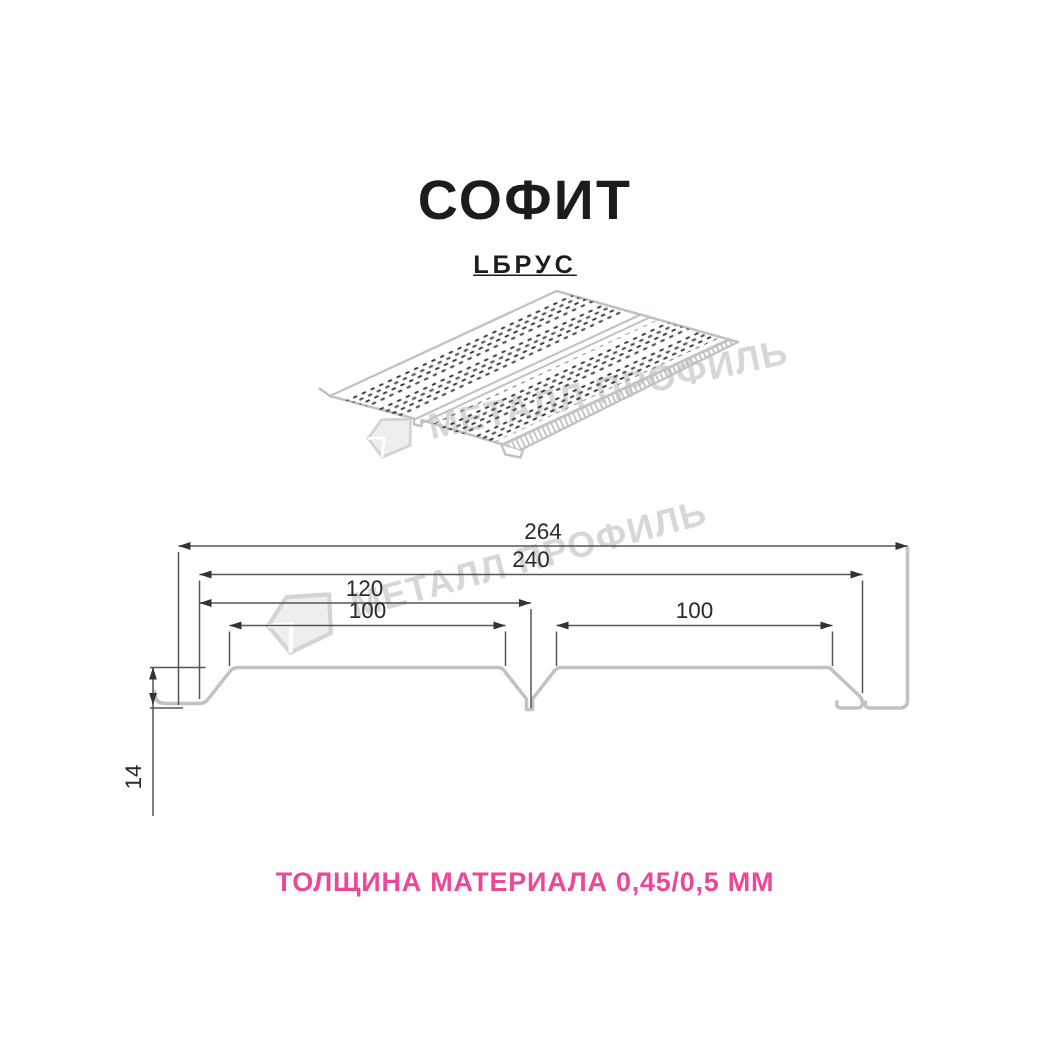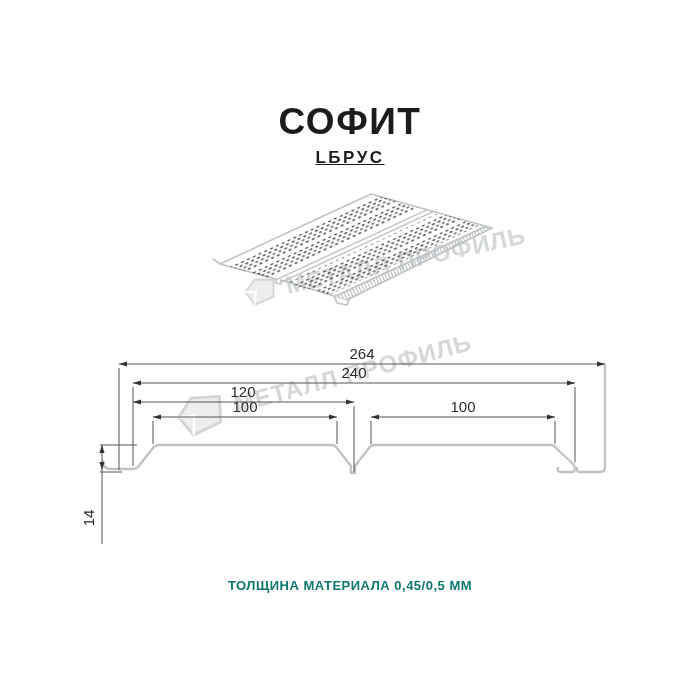--- a/index.html
+++ b/index.html
@@ -1,30 +1,30 @@
 <!DOCTYPE html>
 <html><head>
 <meta charset="utf-8">
 <style>
   html,body{margin:0;padding:0;}
   body{
     width:700px;height:700px;background:#ffffff;position:relative;overflow:hidden;
     font-family:"Liberation Sans",sans-serif;color:#1f1f1f;
   }
   .header{position:absolute;top:99px;left:0;width:700px;text-align:center;}
-  .title{margin:4px;font-size:37px;font-weight:800;letter-spacing:1.5px;color:#1c1c1c;line-height:1;}
+  .title{margin:16px;font-size:37px;font-weight:800;letter-spacing:1.5px;color:#1c1c1c;line-height:1;}
   .subtitle{margin:9px 0 0 0;font-size:17px;font-weight:700;letter-spacing:2.5px;color:#1d1d1d;line-height:1;text-decoration:underline;}
   .wm{position:absolute;display:flex;align-items:center;gap:9px;color:#d5d8da;pointer-events:none;z-index:0;}
   .wm-text{font-size:24px;font-weight:700;letter-spacing:1px;white-space:nowrap;}
   #wm1{left:244px;top:280px;transform:rotate(-12deg);transform-origin:0 50%;}
   #wm2{left:176px;top:400px;transform:rotate(-15deg);transform-origin:0 50%;}
   .panel3d{position:absolute;left:198px;top:170px;z-index:1;}
   .profile-drawing{position:absolute;left:80px;top:345px;z-index:1;}
   .footer-note{position:absolute;top:578px;left:0;width:700px;text-align:center;
-    font-size:13px;font-weight:600;letter-spacing:0.5px;color:#0f766e;}
+    font-size:18px;font-weight:600;letter-spacing:0.5px;color:#ec4899;}
   .dim-text{font-size:15px;fill:#2b2b2b;font-family:"Liberation Sans",sans-serif;}
 </style>
 </head>
 <body>
 
 <div class="header">
   <h1 class="title">СОФИТ</h1>
   <div class="subtitle">LБРУС</div>
 </div>
 

